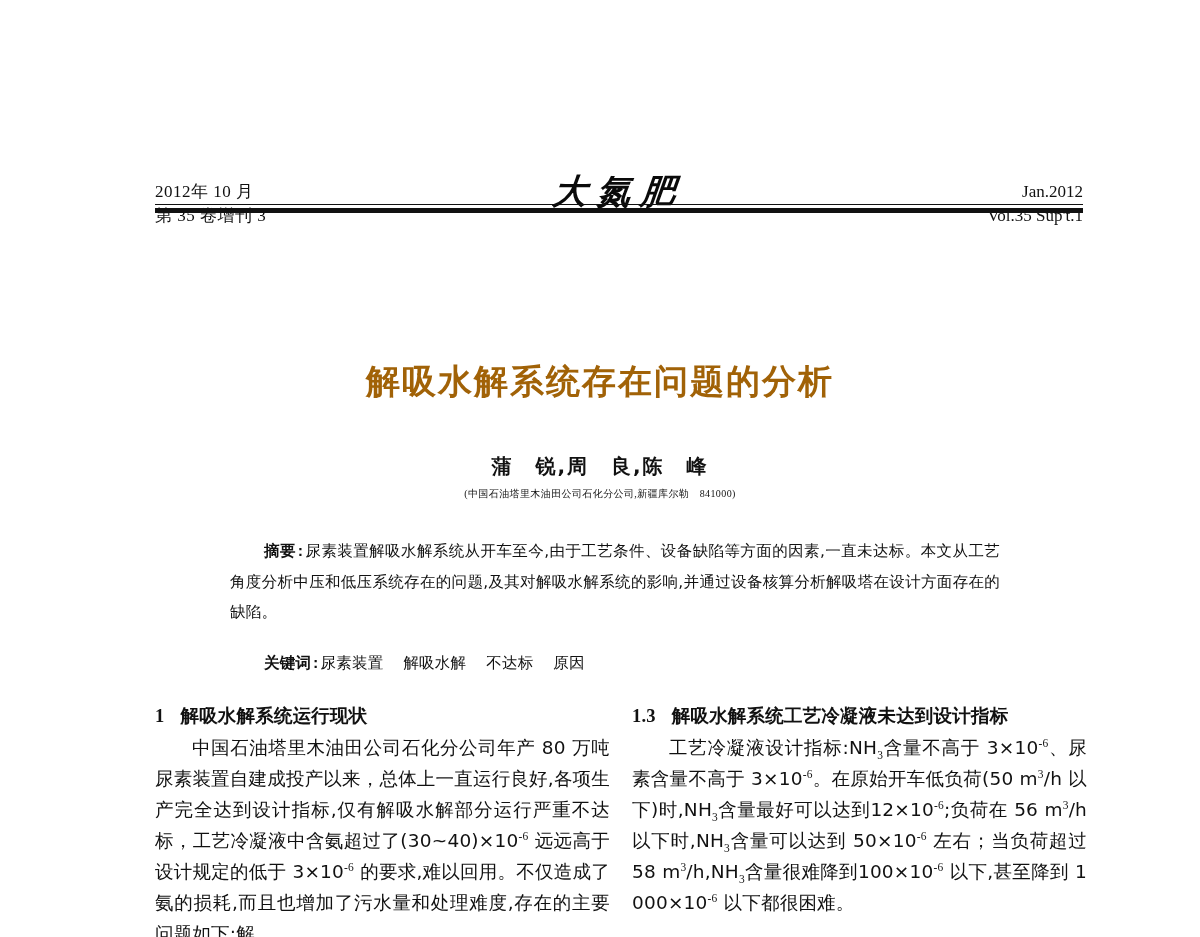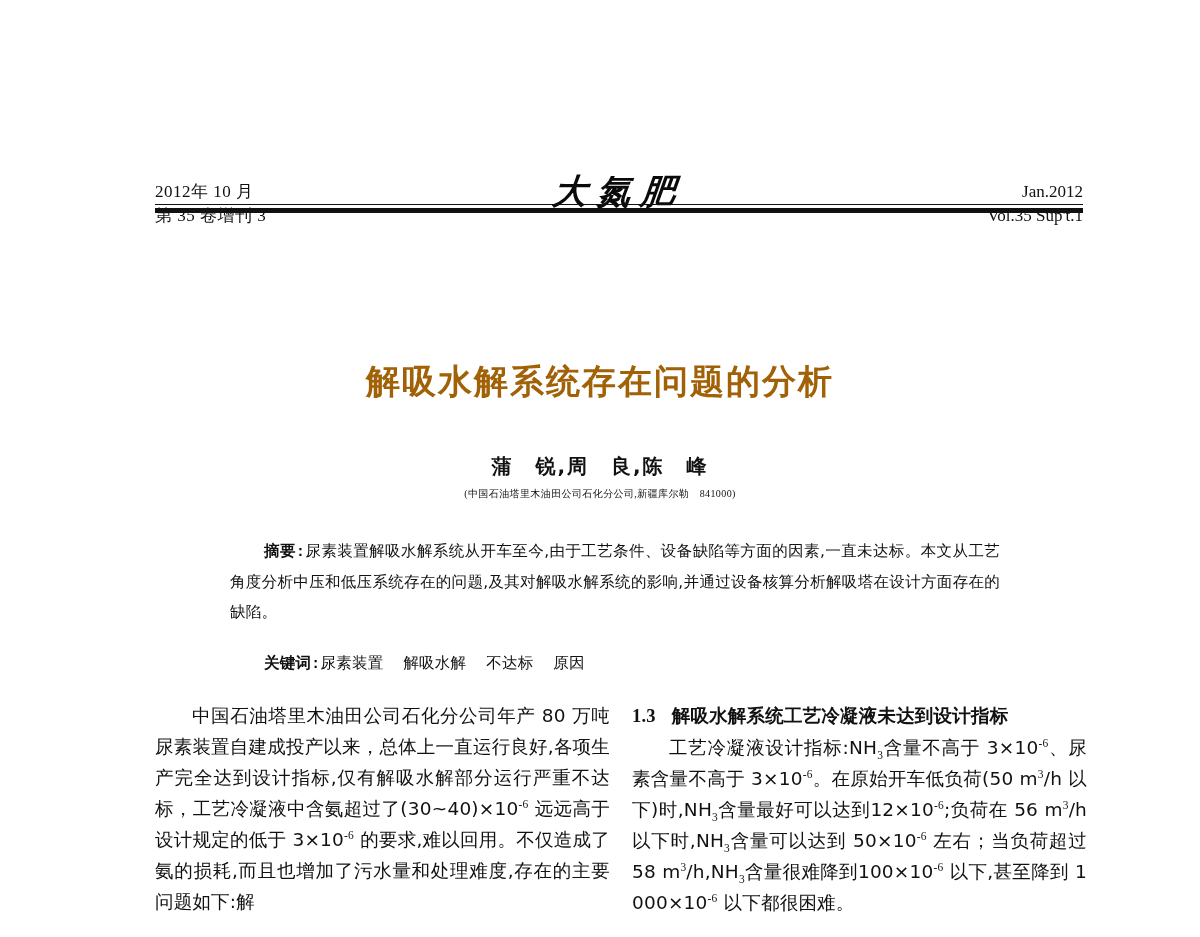--- a/index.html
+++ b/index.html
@@ -223,20 +223,23 @@
 
   <div class="abstract">
     <span class="lead">摘要:</span><span>尿素装置解吸水解系统从开车至今,由于工艺条件、设备缺陷等方面的因素,一直未达标。本文从工艺角度分析中压和低压系统存在的问题,及其对解吸水解系统的影响,并通过设备核算分析解吸塔在设计方面存在的缺陷。</span>
   </div>
 
   <div class="keywords">
     <span class="lead">关键词:</span><span class="kw">尿素装置</span><span class="kw">解吸水解</span><span class="kw">不达标</span><span class="kw">原因</span>
   </div>
 
   <div class="col col-left">
+    <div class="sec-head">
+      <span class="sec-num num">1</span><span>解吸水解系统运行现状</span>
+    </div>
     <p class="para"><span>中国石油塔里木油田公司石化分公司年产 80 万吨尿素装置自建成投产以来，总体上一直运行良好,各项生产完全达到设计指标,仅有解吸水解部分运行严重不达标，工艺冷凝液中含氨超过了(30~40)×10</span><sup class="num">-6</sup><span> 远远高于设计规定的低于 3×10</span><sup class="num">-6</sup><span> 的要求,难以回用。不仅造成了氨的损耗,而且也增加了污水量和处理难度,存在的主要问题如下:解</span></p>
   </div>
 
   <div class="col col-right">
     <div class="sec-head">
       <span class="sec-num num">1.3</span><span>解吸水解系统工艺冷凝液未达到设计指标</span>
     </div>
     <p class="para"><span>工艺冷凝液设计指标:NH</span><sub class="num">3</sub><span>含量不高于 3×10</span><sup class="num">-6</sup><span>、尿素含量不高于 3×10</span><sup class="num">-6</sup><span>。在原始开车低负荷(50 m</span><sup class="num">3</sup><span>/h 以下)时,NH</span><sub class="num">3</sub><span>含量最好可以达到12×10</span><sup class="num">-6</sup><span>;负荷在 56 m</span><sup class="num">3</sup><span>/h 以下时,NH</span><sub class="num">3</sub><span>含量可以达到 50×10</span><sup class="num">-6</sup><span> 左右；当负荷超过 58 m</span><sup class="num">3</sup><span>/h,NH</span><sub class="num">3</sub><span>含量很难降到100×10</span><sup class="num">-6</sup><span> 以下,甚至降到 1 000×10</span><sup class="num">-6</sup><span> 以下都很困难。</span></p>
   </div>
 

